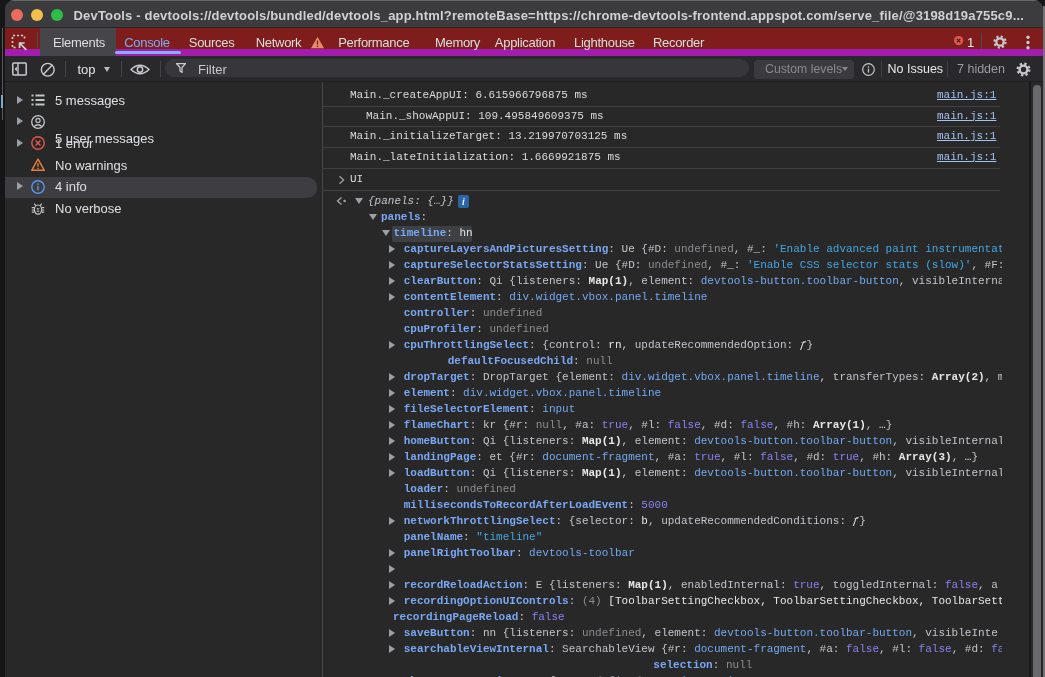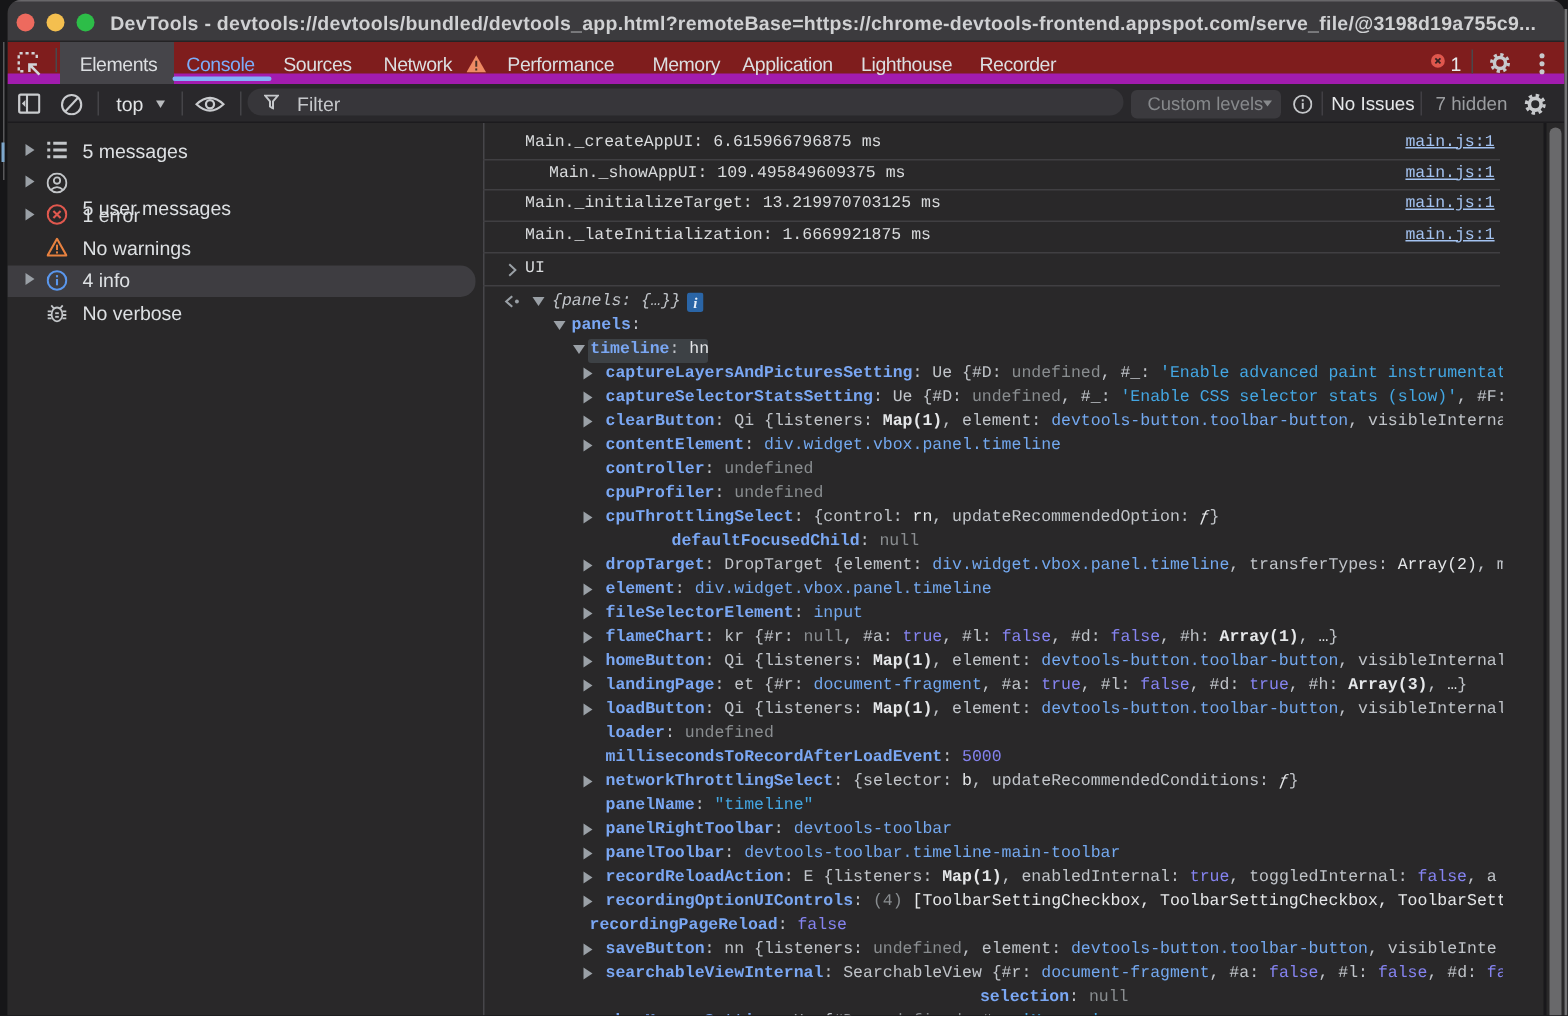--- a/index.html
+++ b/index.html
@@ -206,42 +206,41 @@
 <div class="tarr" style="left:66.5px;top:195px"></div>
 <div class="crow" style="left:81.7px;width:598.3px;top:191.0px;height:16px;line-height:16px;"><span class="k">clearButton</span><span class="g">: Qi {listeners: </span><span class="w" style="font-weight:bold">Map(1)</span><span class="g">, element: </span><span class="n">devtools-button.toolbar-button</span><span class="g">, visibleInternal: </span></div>
 <div class="tarr" style="left:66.5px;top:211px"></div>
 <div class="crow" style="left:81.7px;width:598.3px;top:207.0px;height:16px;line-height:16px;"><span class="k">contentElement</span><span class="g">: </span><span class="n">div.widget.vbox.panel.timeline</span></div>
 <div class="crow" style="left:81.7px;width:598.3px;top:223.0px;height:16px;line-height:16px;"><span class="k">controller</span><span class="g">: </span><span class="d">undefined</span></div>
 <div class="crow" style="left:81.7px;width:598.3px;top:239.0px;height:16px;line-height:16px;"><span class="k">cpuProfiler</span><span class="g">: </span><span class="d">undefined</span></div>
 <div class="tarr" style="left:66.5px;top:259px"></div>
 <div class="crow" style="left:81.7px;width:598.3px;top:255.0px;height:16px;line-height:16px;"><span class="k">cpuThrottlingSelect</span><span class="g">: {control: </span><span class="w">rn</span><span class="g">, updateRecommendedOption: </span><span class="w it">ƒ</span><span class="g">}</span></div>
 <div class="crow" style="left:81.7px;width:598.3px;top:271.0px;height:16px;line-height:16px;margin-left:44px;"><span class="k">defaultFocusedChild</span><span class="g">: </span><span class="d">null</span></div>
 <div class="tarr" style="left:66.5px;top:291px"></div>
-<div class="crow" style="left:81.7px;width:598.3px;top:287.0px;height:16px;line-height:16px;"><span class="k">dropTarget</span><span class="g">: DropTarget {element: </span><span class="n">div.widget.vbox.panel.timeline</span><span class="g">, transferTypes: </span><span class="w" style="font-weight:normal">Array(2)</span><span class="g">, me</span></div>
+<div class="crow" style="left:81.7px;width:598.3px;top:287.0px;height:16px;line-height:16px;"><span class="k">dropTarget</span><span class="g">: DropTarget {element: </span><span class="n">div.widget.vbox.panel.timeline</span><span class="g">, transferTypes: </span><span class="w" style="font-weight:bold">Array(2)</span><span class="g">, me</span></div>
 <div class="tarr" style="left:66.5px;top:307px"></div>
 <div class="crow" style="left:81.7px;width:598.3px;top:303.0px;height:16px;line-height:16px;"><span class="k">element</span><span class="g">: </span><span class="n">div.widget.vbox.panel.timeline</span></div>
 <div class="tarr" style="left:66.5px;top:323px"></div>
 <div class="crow" style="left:81.7px;width:598.3px;top:319.0px;height:16px;line-height:16px;"><span class="k">fileSelectorElement</span><span class="g">: </span><span class="n">input</span></div>
 <div class="tarr" style="left:66.5px;top:339px"></div>
 <div class="crow" style="left:81.7px;width:598.3px;top:335.0px;height:16px;line-height:16px;"><span class="k">flameChart</span><span class="g">: kr {#r: </span><span class="d">null</span><span class="g">, #a: </span><span class="b">true</span><span class="g">, #l: </span><span class="b">false</span><span class="g">, #d: </span><span class="b">false</span><span class="g">, #h: </span><span class="w" style="font-weight:bold">Array(1)</span><span class="g">, </span><span class="w">…</span><span class="g">}</span></div>
 <div class="tarr" style="left:66.5px;top:355px"></div>
 <div class="crow" style="left:81.7px;width:598.3px;top:351.0px;height:16px;line-height:16px;"><span class="k">homeButton</span><span class="g">: Qi {listeners: </span><span class="w" style="font-weight:bold">Map(1)</span><span class="g">, element: </span><span class="n">devtools-button.toolbar-button</span><span class="g">, visibleInternal: </span></div>
 <div class="tarr" style="left:66.5px;top:371px"></div>
 <div class="crow" style="left:81.7px;width:598.3px;top:367.0px;height:16px;line-height:16px;"><span class="k">landingPage</span><span class="g">: et {#r: </span><span class="n">document-fragment</span><span class="g">, #a: </span><span class="b">true</span><span class="g">, #l: </span><span class="b">false</span><span class="g">, #d: </span><span class="b">true</span><span class="g">, #h: </span><span class="w" style="font-weight:bold">Array(3)</span><span class="g">, </span><span class="w">…</span><span class="g">}</span></div>
 <div class="tarr" style="left:66.5px;top:387px"></div>
 <div class="crow" style="left:81.7px;width:598.3px;top:383.0px;height:16px;line-height:16px;"><span class="k">loadButton</span><span class="g">: Qi {listeners: </span><span class="w" style="font-weight:bold">Map(1)</span><span class="g">, element: </span><span class="n">devtools-button.toolbar-button</span><span class="g">, visibleInternal: </span></div>
 <div class="crow" style="left:81.7px;width:598.3px;top:399.0px;height:16px;line-height:16px;"><span class="k">loader</span><span class="g">: </span><span class="d">undefined</span></div>
 <div class="crow" style="left:81.7px;width:598.3px;top:415.0px;height:16px;line-height:16px;"><span class="k">millisecondsToRecordAfterLoadEvent</span><span class="g">: </span><span class="b">5000</span></div>
 <div class="tarr" style="left:66.5px;top:435px"></div>
 <div class="crow" style="left:81.7px;width:598.3px;top:431.0px;height:16px;line-height:16px;"><span class="k">networkThrottlingSelect</span><span class="g">: {selector: </span><span class="w">b</span><span class="g">, updateRecommendedConditions: </span><span class="w it">ƒ</span><span class="g">}</span></div>
 <div class="crow" style="left:81.7px;width:598.3px;top:447.0px;height:16px;line-height:16px;"><span class="k">panelName</span><span class="g">: </span><span class="s">"timeline"</span></div>
 <div class="tarr" style="left:66.5px;top:467px"></div>
 <div class="crow" style="left:81.7px;width:598.3px;top:463.0px;height:16px;line-height:16px;"><span class="k">panelRightToolbar</span><span class="g">: </span><span class="n">devtools-toolbar</span></div>
 <div class="tarr" style="left:66.5px;top:483px"></div>
-<div class="crow" style="left:81.7px;width:598.3px;top:479.0px;height:16px;line-height:16px;"><span class="k">panelToolbar</span><span class="g">: </span><span class="n">devtools-toolbar.timeline-main-toolbar</span></div>
 <div class="tarr" style="left:66.5px;top:499px"></div>
 <div class="crow" style="left:81.7px;width:598.3px;top:495.0px;height:16px;line-height:16px;"><span class="k">recordReloadAction</span><span class="g">: E {listeners: </span><span class="w" style="font-weight:bold">Map(1)</span><span class="g">, enabledInternal: </span><span class="b">true</span><span class="g">, toggledInternal: </span><span class="b">false</span><span class="g">, a</span></div>
 <div class="tarr" style="left:66.5px;top:515px"></div>
 <div class="crow" style="left:81.7px;width:598.3px;top:511.0px;height:16px;line-height:16px;"><span class="k">recordingOptionUIControls</span><span class="g">: </span><span class="d">(4)</span><span class="g"> </span><span class="w">[ToolbarSettingCheckbox, ToolbarSettingCheckbox, ToolbarSettingC</span></div>
 <div class="crow" style="left:71px;width:598.3px;top:527.0px;height:16px;line-height:16px;"><span class="k">recordingPageReload</span><span class="g">: </span><span class="b">false</span></div>
 <div class="tarr" style="left:66.5px;top:547px"></div>
 <div class="crow" style="left:81.7px;width:598.3px;top:543.0px;height:16px;line-height:16px;"><span class="k">saveButton</span><span class="g">: nn {listeners: </span><span class="d">undefined</span><span class="g">, element: </span><span class="n">devtools-button.toolbar-button</span><span class="g">, visibleInte</span></div>
 <div class="tarr" style="left:66.5px;top:563px"></div>
 <div class="crow" style="left:81.7px;width:598.3px;top:559.0px;height:16px;line-height:16px;"><span class="k">searchableViewInternal</span><span class="g">: SearchableView {#r: </span><span class="n">document-fragment</span><span class="g">, #a: </span><span class="b">false</span><span class="g">, #l: </span><span class="b">false</span><span class="g">, #d: </span><span class="b">fa</span></div>
 <div class="crow" style="left:81.7px;width:598.3px;top:575.0px;height:16px;line-height:16px;text-align:center;"><span class="k">selection</span><span class="g">: </span><span class="d">null</span></div>

